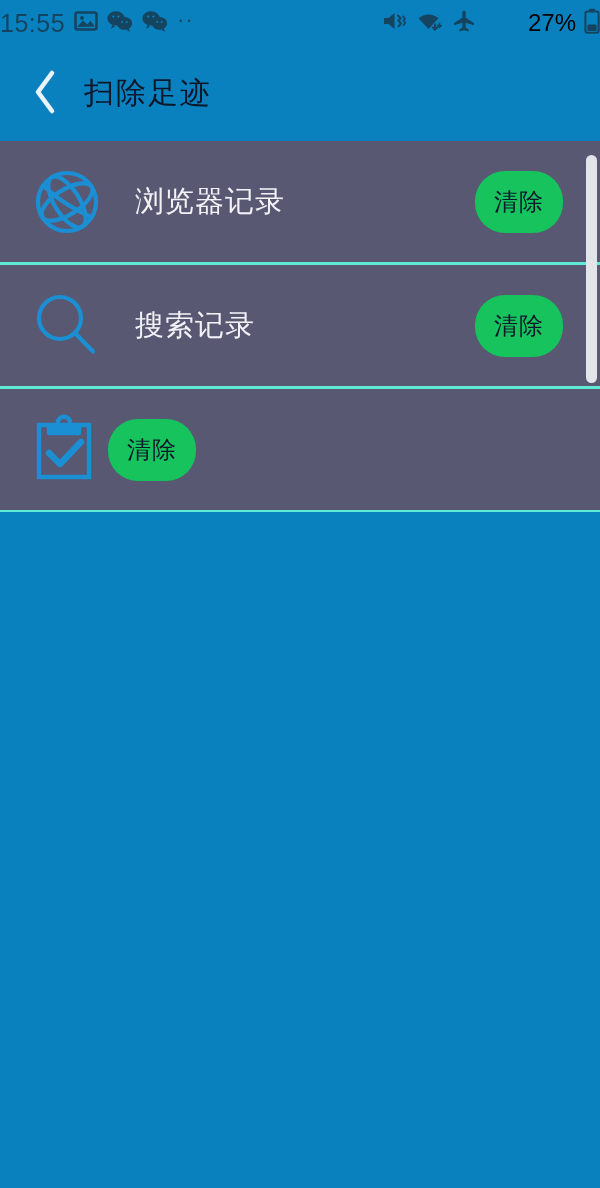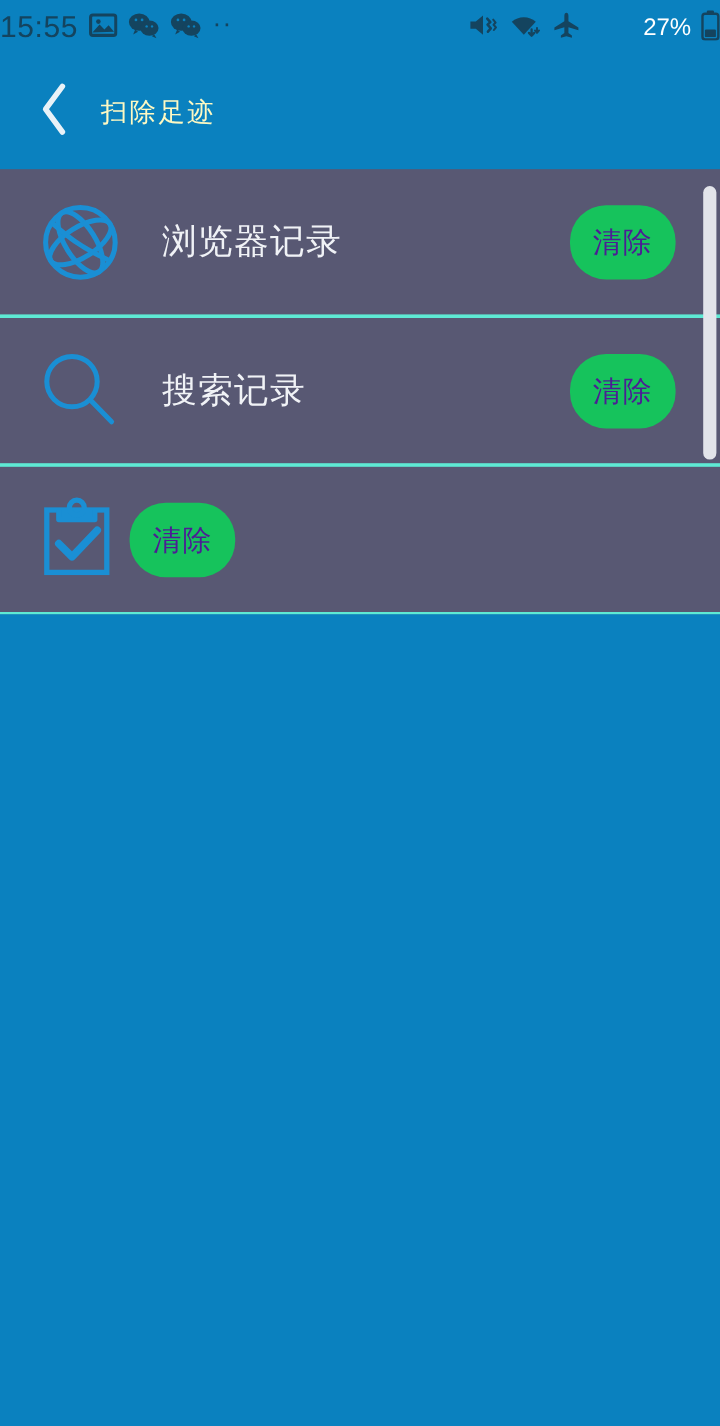--- a/index.html
+++ b/index.html
@@ -28,36 +28,36 @@
   #clock {
     font-size:25px; font-weight:400; letter-spacing:.5px;
     color:#14445f; line-height:1;
   }
   .sb-icon { display:block; }
   #overflow-dots {
     font-size:22px; color:#14445f; line-height:0.5;
     letter-spacing:1px; padding-bottom:7px;
   }
   #battery-percent {
-    font-size:20px; color:#ffffff; line-height:1; letter-spacing:0;margin-left:44px;
+    font-size:24px; color:#000000; line-height:1; letter-spacing:0;margin-left:44px;
   }
 
   
   #app-bar {
     position:absolute; top:46px; left:0;
     width:600px; height:95px;
     display:flex; align-items:center;
   }
   #back-button {
     width:56px; height:56px; margin-left:18px;
     display:flex; align-items:center; justify-content:center;
     cursor:pointer;
   }
   #page-title {
-    font-size:22px; color:#fef9c3; font-weight:400;
+    font-size:30px; color:#0f172a; font-weight:400;
     margin-left:10px; letter-spacing:2px;
   }
 
   
   #record-list {
     position:absolute; top:141px; left:0;
     width:600px; height:371px;
     background:#585873;
     overflow:hidden;
   }
@@ -76,21 +76,21 @@
     flex:0 0 auto;
   }
   .row-label {
     font-size:29px; color:#f0f2f6; letter-spacing:1px;
     margin-left:27px; flex:1 1 auto;
   }
   .clear-button {
     width:88px; height:62px;
     background:#16c35c;
     border:none; border-radius:30px;
-    color:#4c1d95; font-size:24px; letter-spacing:1px;
+    color:#0f172a; font-size:24px; letter-spacing:1px;
     font-family:"Liberation Sans","DejaVu Sans",sans-serif;
     margin-right:37px;
     cursor:pointer;
     display:flex; align-items:center; justify-content:center;
   }
 
   #list-scrollbar {
     position:absolute;
     right:3px; top:14px;
     width:11px; height:228px;

